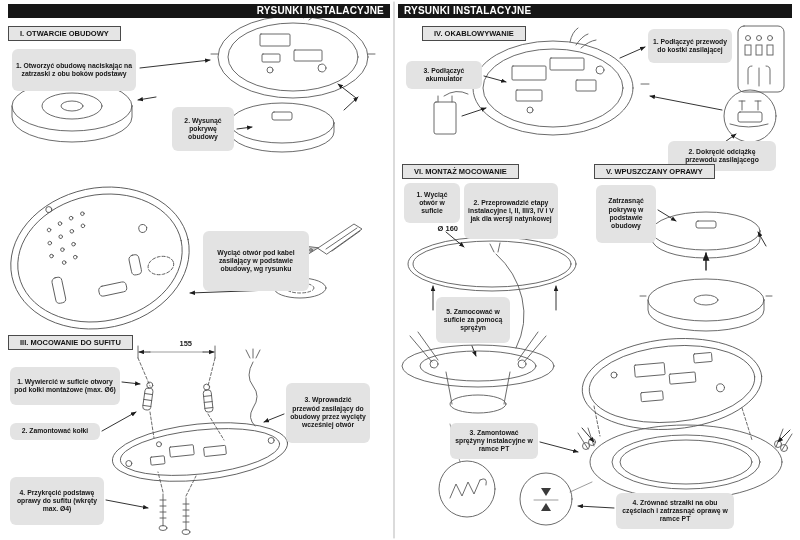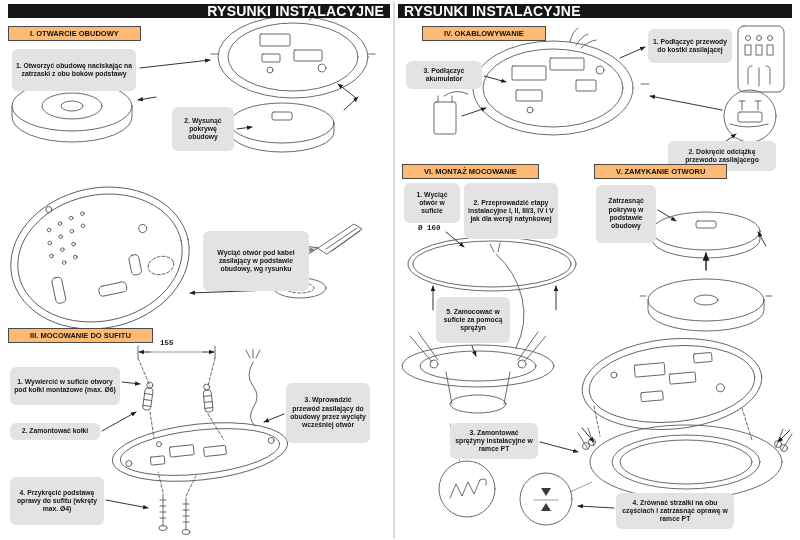--- a/index.html
+++ b/index.html
@@ -1,29 +1,29 @@
 <!DOCTYPE html>
 <html><head>
 <meta charset="utf-8">
 <style>
   * { margin:0; padding:0; box-sizing:border-box; }
   html,body { width:800px; height:540px; }
   body { font-family:"Liberation Sans", sans-serif; background:#ffffff; }
   #page { position:relative; width:800px; height:540px; background:#ffffff; overflow:hidden; }
   svg.draw { position:absolute; left:0; top:0; }
   .bar { position:absolute; top:4px; height:14px; background:#161616; color:#ffffff;
-         font-size:14px; font-weight:bold; line-height:14px; letter-spacing:.2px; }
+         font-size:10px; font-weight:bold; line-height:14px; letter-spacing:.2px; }
   .bar.lft { left:8px; width:382px; text-align:right; padding-right:6px; }
   .bar.rgt { left:398px; width:394px; text-align:left; padding-left:6px; }
-  .sec { position:absolute; background:#fdba74; border:1px solid #4a4a4a; font-size:7.5px;
-         font-weight:bold; color:#111; padding:2px 21px; white-space:nowrap; z-index:3; }
+  .sec { position:absolute; background:#e5e5e5; border:1px solid #4a4a4a; font-size:7.5px;
+         font-weight:bold; color:#111; padding:2px 11px; white-space:nowrap; z-index:3; }
   .co  { position:absolute; background:#e3e3e3; border-radius:6px; color:#161616;
          font-size:6.8px; font-weight:bold; text-align:center; display:flex; align-items:center;
          justify-content:center; padding:2px 4px; line-height:1.22; z-index:3; }
-  .dim { position:absolute; font-size:7.5px; font-weight:bold; color:#1c1c1c; z-index:3; text-align:left;font-family:Liberation Mono, monospace; }
+  .dim { position:absolute; font-size:7.5px; font-weight:bold; color:#1c1c1c; z-index:3; text-align:right; }
 </style>
 </head>
 <body>
 
 <div id="page">
 
   <svg class="draw" width="800" height="540" viewBox="0 0 800 540" stroke="#5a5a5a" fill="none" stroke-width="0.9" stroke-linecap="round">
     <defs>
       <marker id="ah" markerWidth="7" markerHeight="6" refX="5.5" refY="2.5" orient="auto">
         <path d="M0,0 L6,2.5 L0,5 Z" fill="#1c1c1c" stroke="none"></path>
@@ -283,36 +283,36 @@
   <div class="bar rgt">
     <span>RYSUNKI INSTALACYJNE</span>
   </div>
 
   <div class="sec" style="left:8px; top:26px;">I. OTWARCIE OBUDOWY</div>
   <div class="co" style="left:12px; top:49px; width:124px; height:42px;">1. Otworzyć obudowę naciskając na zatrzaski z obu boków podstawy</div>
   <div class="co" style="left:172px; top:107px; width:62px; height:44px;">2. Wysunąć pokrywę obudowy</div>
 
   <div class="co" style="left:203px; top:231px; width:106px; height:60px;">Wyciąć otwór pod kabel zasilający w podstawie obudowy, wg rysunku</div>
 
-  <div class="sec" style="left:8px; top:328px;text-align:center;">III. MOCOWANIE DO SUFITU</div>
+  <div class="sec" style="left:8px; top:335px;text-align:center;">III. MOCOWANIE DO SUFITU</div>
   <div class="dim" style="left:160px; top:339px; width:32px;">155</div>
   <div class="co" style="left:10px; top:367px; width:110px; height:38px;">1. Wywiercić w suficie otwory pod kołki montażowe (max. Ø6)</div>
   <div class="co" style="left:10px; top:423px; width:90px; height:17px;">2. Zamontować kołki</div>
   <div class="co" style="left:286px; top:383px; width:84px; height:60px;">3. Wprowadzić przewód zasilający do obudowy przez wycięty wcześniej otwór</div>
   <div class="co" style="left:10px; top:477px; width:94px; height:48px;">4. Przykręcić podstawę oprawy do sufitu (wkręty max. Ø4)</div>
 
   <div class="sec" style="left:422px; top:26px;">IV. OKABLOWYWANIE</div>
   <div class="co" style="left:406px; top:61px; width:76px; height:28px;">3. Podłączyć akumulator</div>
   <div class="co" style="left:648px; top:29px; width:84px; height:34px;">1. Podłączyć przewody do kostki zasilającej</div>
   <div class="co" style="left:668px; top:141px; width:108px; height:30px;">2. Dokręcić odciążkę przewodu zasilającego</div>
 
   <div class="sec" style="left:402px; top:164px;">VI. MONTAŻ MOCOWANIE</div>
   <div class="co" style="left:404px; top:183px; width:56px; height:40px;">1. Wyciąć otwór w suficie</div>
   <div class="co" style="left:464px; top:183px; width:94px; height:56px;">2. Przeprowadzić etapy instalacyjne I, II, III/3, IV i V jak dla wersji natynkowej</div>
   <div class="dim" style="left:418px; top:224px; width:40px;">Ø 160</div>
   <div class="co" style="left:436px; top:297px; width:74px; height:46px;">5. Zamocować w suficie za pomocą sprężyn</div>
   <div class="co" style="left:450px; top:423px; width:88px; height:36px;">3. Zamontować sprężyny instalacyjne w ramce PT</div>
   <div class="co" style="left:616px; top:493px; width:118px; height:36px;">4. Zrównać strzałki na obu częściach i zatrzasnąć oprawę w ramce PT</div>
 
-  <div class="sec" style="left:594px; top:164px;">V. ZAMYKANIE OTWORU</div>
+  <div class="sec" style="left:594px; top:164px;">V. WPUSZCZANY OPRAWY</div>
   <div class="co" style="left:596px; top:185px; width:60px; height:58px;">Zatrzasnąć pokrywę w podstawie obudowy</div>
 
 </div>
 
 </body></html>

